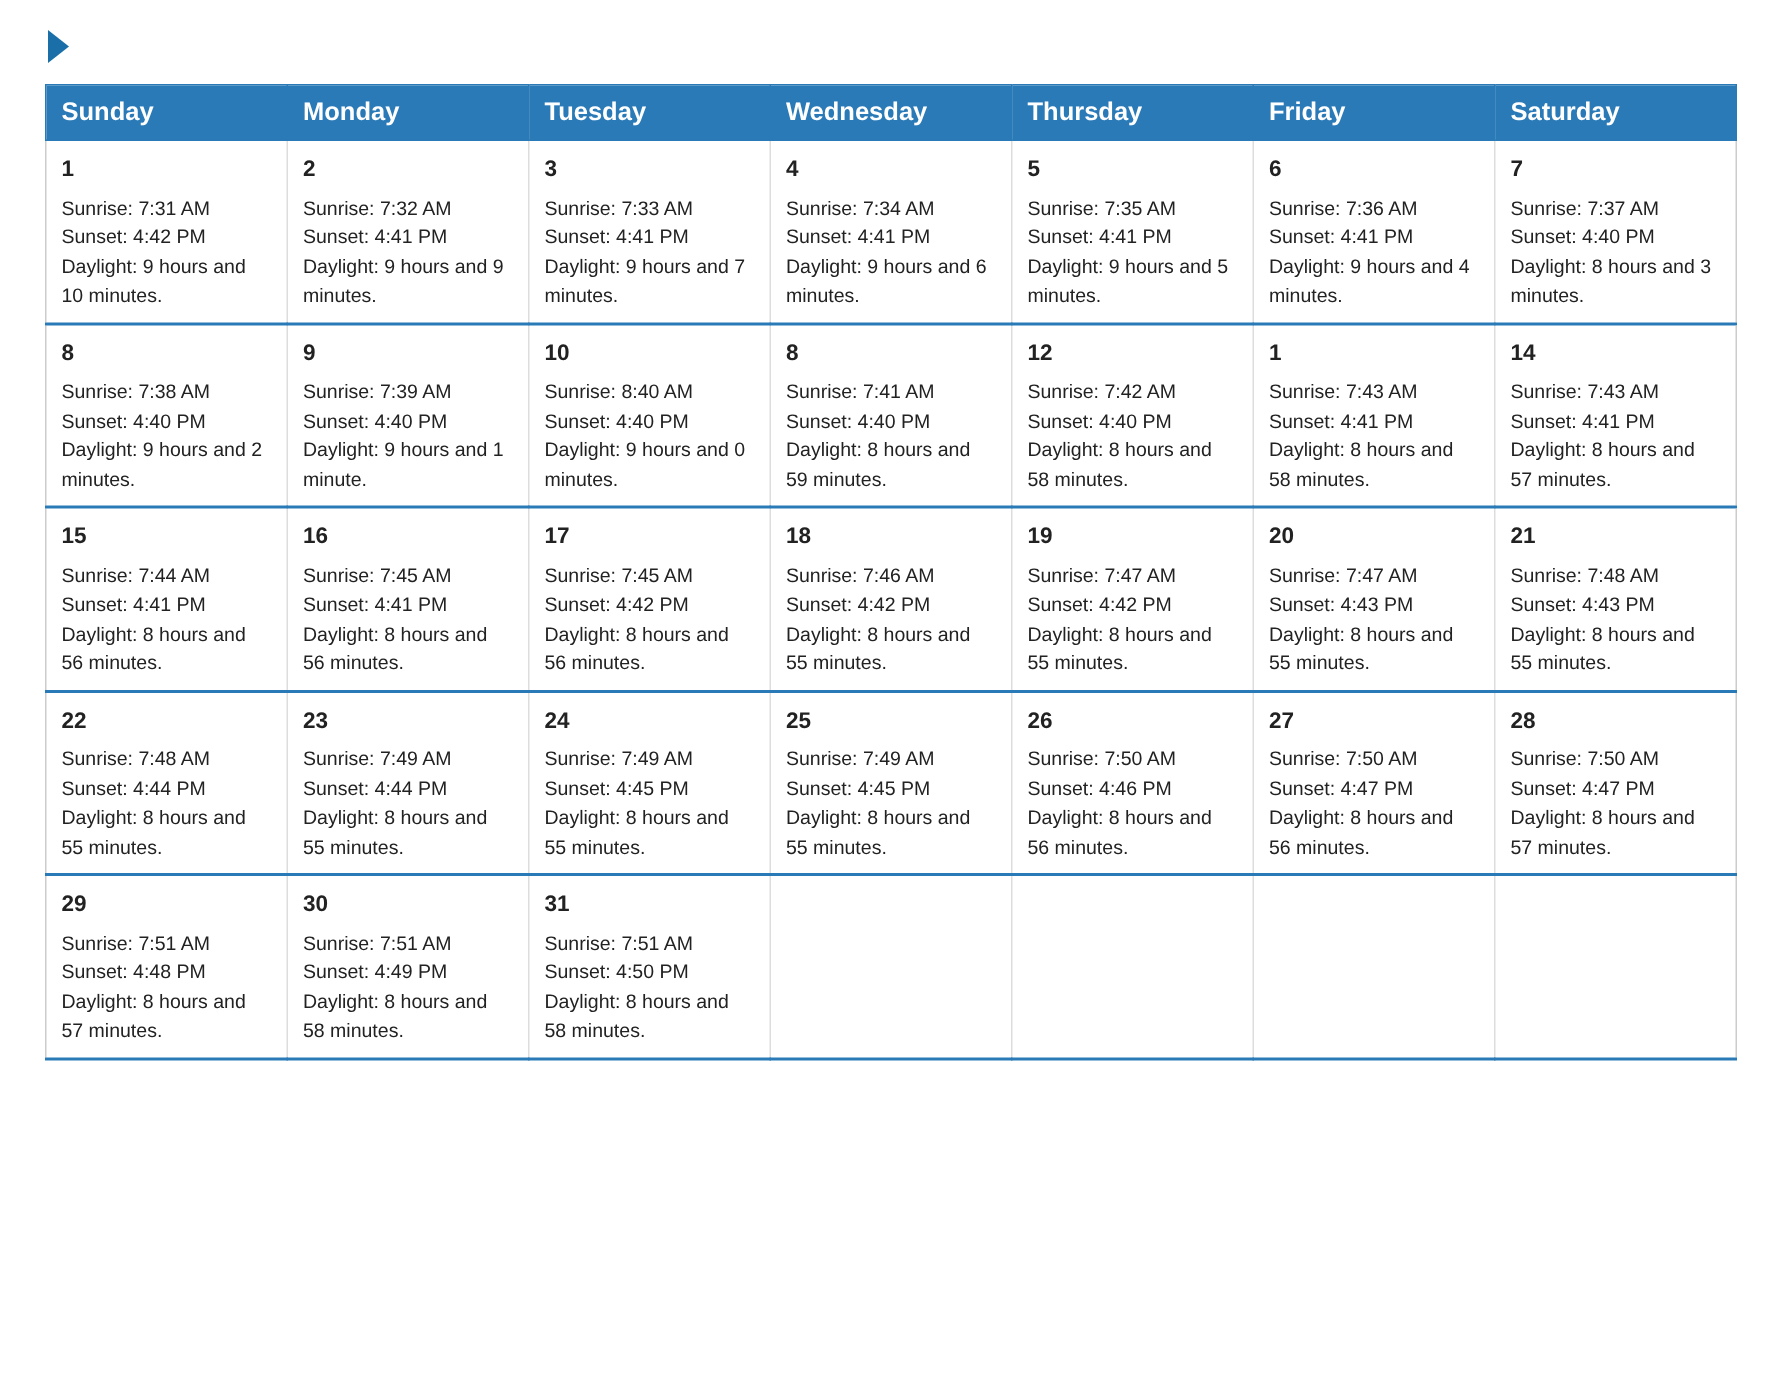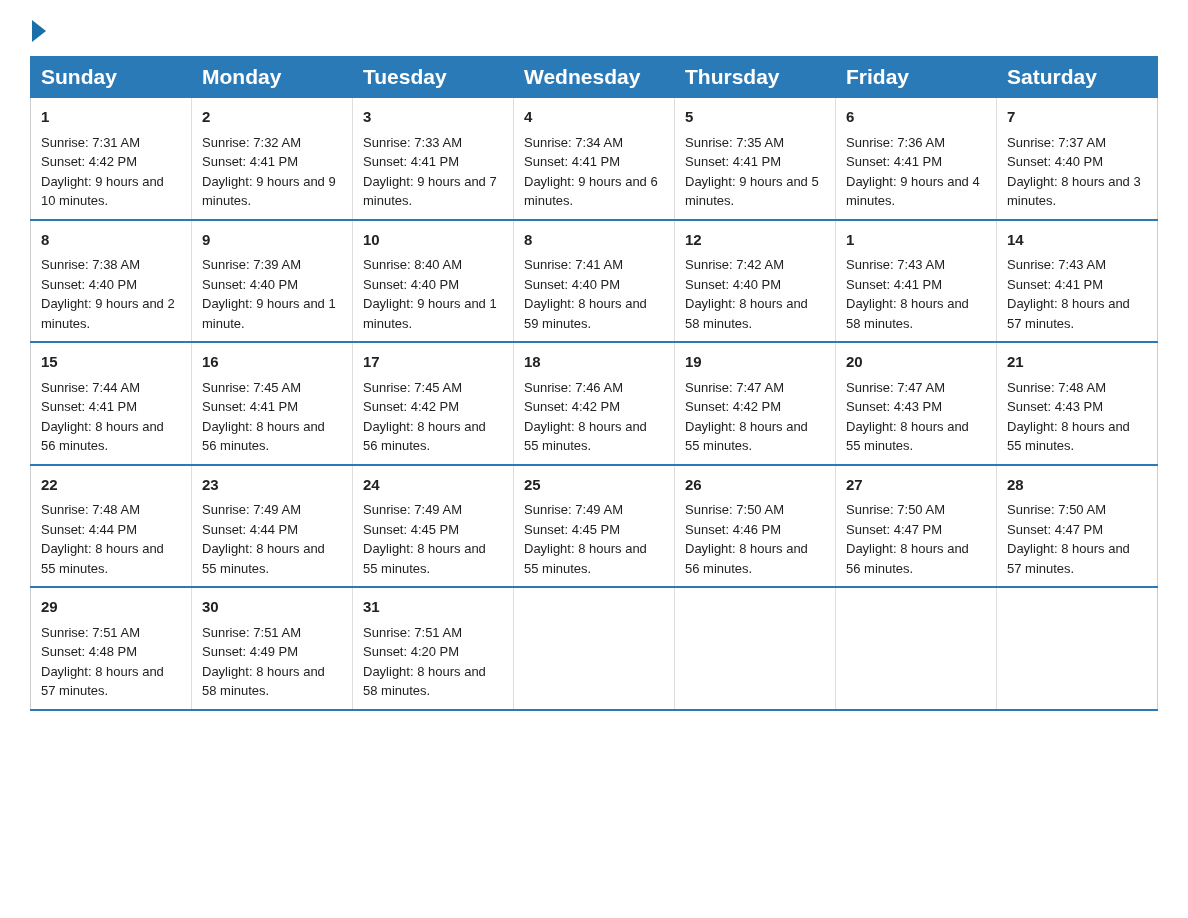--- a/index.html
+++ b/index.html
@@ -65,21 +65,21 @@
     table {
       width: 100%;
       border-collapse: collapse;
       table-layout: fixed;
     }
     thead tr {
       background: #2a7ab8;
     }
     thead th {
       color: #fff;
-      font-size: 21px;
+      font-size: 17px;
       font-weight: 600;
       padding: 8px 10px;
       text-align: left;
       border: 1px solid #2a7ab8;
     }
     tbody tr {
       border-bottom: 2px solid #2a7ab8;
     }
     tbody td {
       vertical-align: top;
@@ -190,21 +190,21 @@
         <td>
           <span class="day-number">9</span>
           <span class="day-info">Sunrise: 7:39 AM</span><br>
           <span class="day-info">Sunset: 4:40 PM</span><br>
           <span class="day-info">Daylight: 9 hours and 1 minute.</span>
         </td>
         <td>
           <span class="day-number">10</span>
           <span class="day-info">Sunrise: 8:40 AM</span><br>
           <span class="day-info">Sunset: 4:40 PM</span><br>
-          <span class="day-info">Daylight: 9 hours and 1 minutes.</span>
+          <span class="day-info">Daylight: 9 hours and 0 minutes.</span>
         </td>
         <td>
           <span class="day-number">8</span>
           <span class="day-info">Sunrise: 7:41 AM</span><br>
           <span class="day-info">Sunset: 4:40 PM</span><br>
           <span class="day-info">Daylight: 8 hours and 59 minutes.</span>
         </td>
         <td>
           <span class="day-number">12</span>
           <span class="day-info">Sunrise: 7:42 AM</span><br>
@@ -321,21 +321,21 @@
         </td>
         <td>
           <span class="day-number">30</span>
           <span class="day-info">Sunrise: 7:51 AM</span><br>
           <span class="day-info">Sunset: 4:49 PM</span><br>
           <span class="day-info">Daylight: 8 hours and 58 minutes.</span>
         </td>
         <td>
           <span class="day-number">31</span>
           <span class="day-info">Sunrise: 7:51 AM</span><br>
-          <span class="day-info">Sunset: 4:20 PM</span><br>
+          <span class="day-info">Sunset: 4:50 PM</span><br>
           <span class="day-info">Daylight: 8 hours and 58 minutes.</span>
         </td>
         <td class="empty-cell"></td>
         <td class="empty-cell"></td>
         <td class="empty-cell"></td>
         <td class="empty-cell"></td>
       </tr>
     </tbody>
 </table>
 

